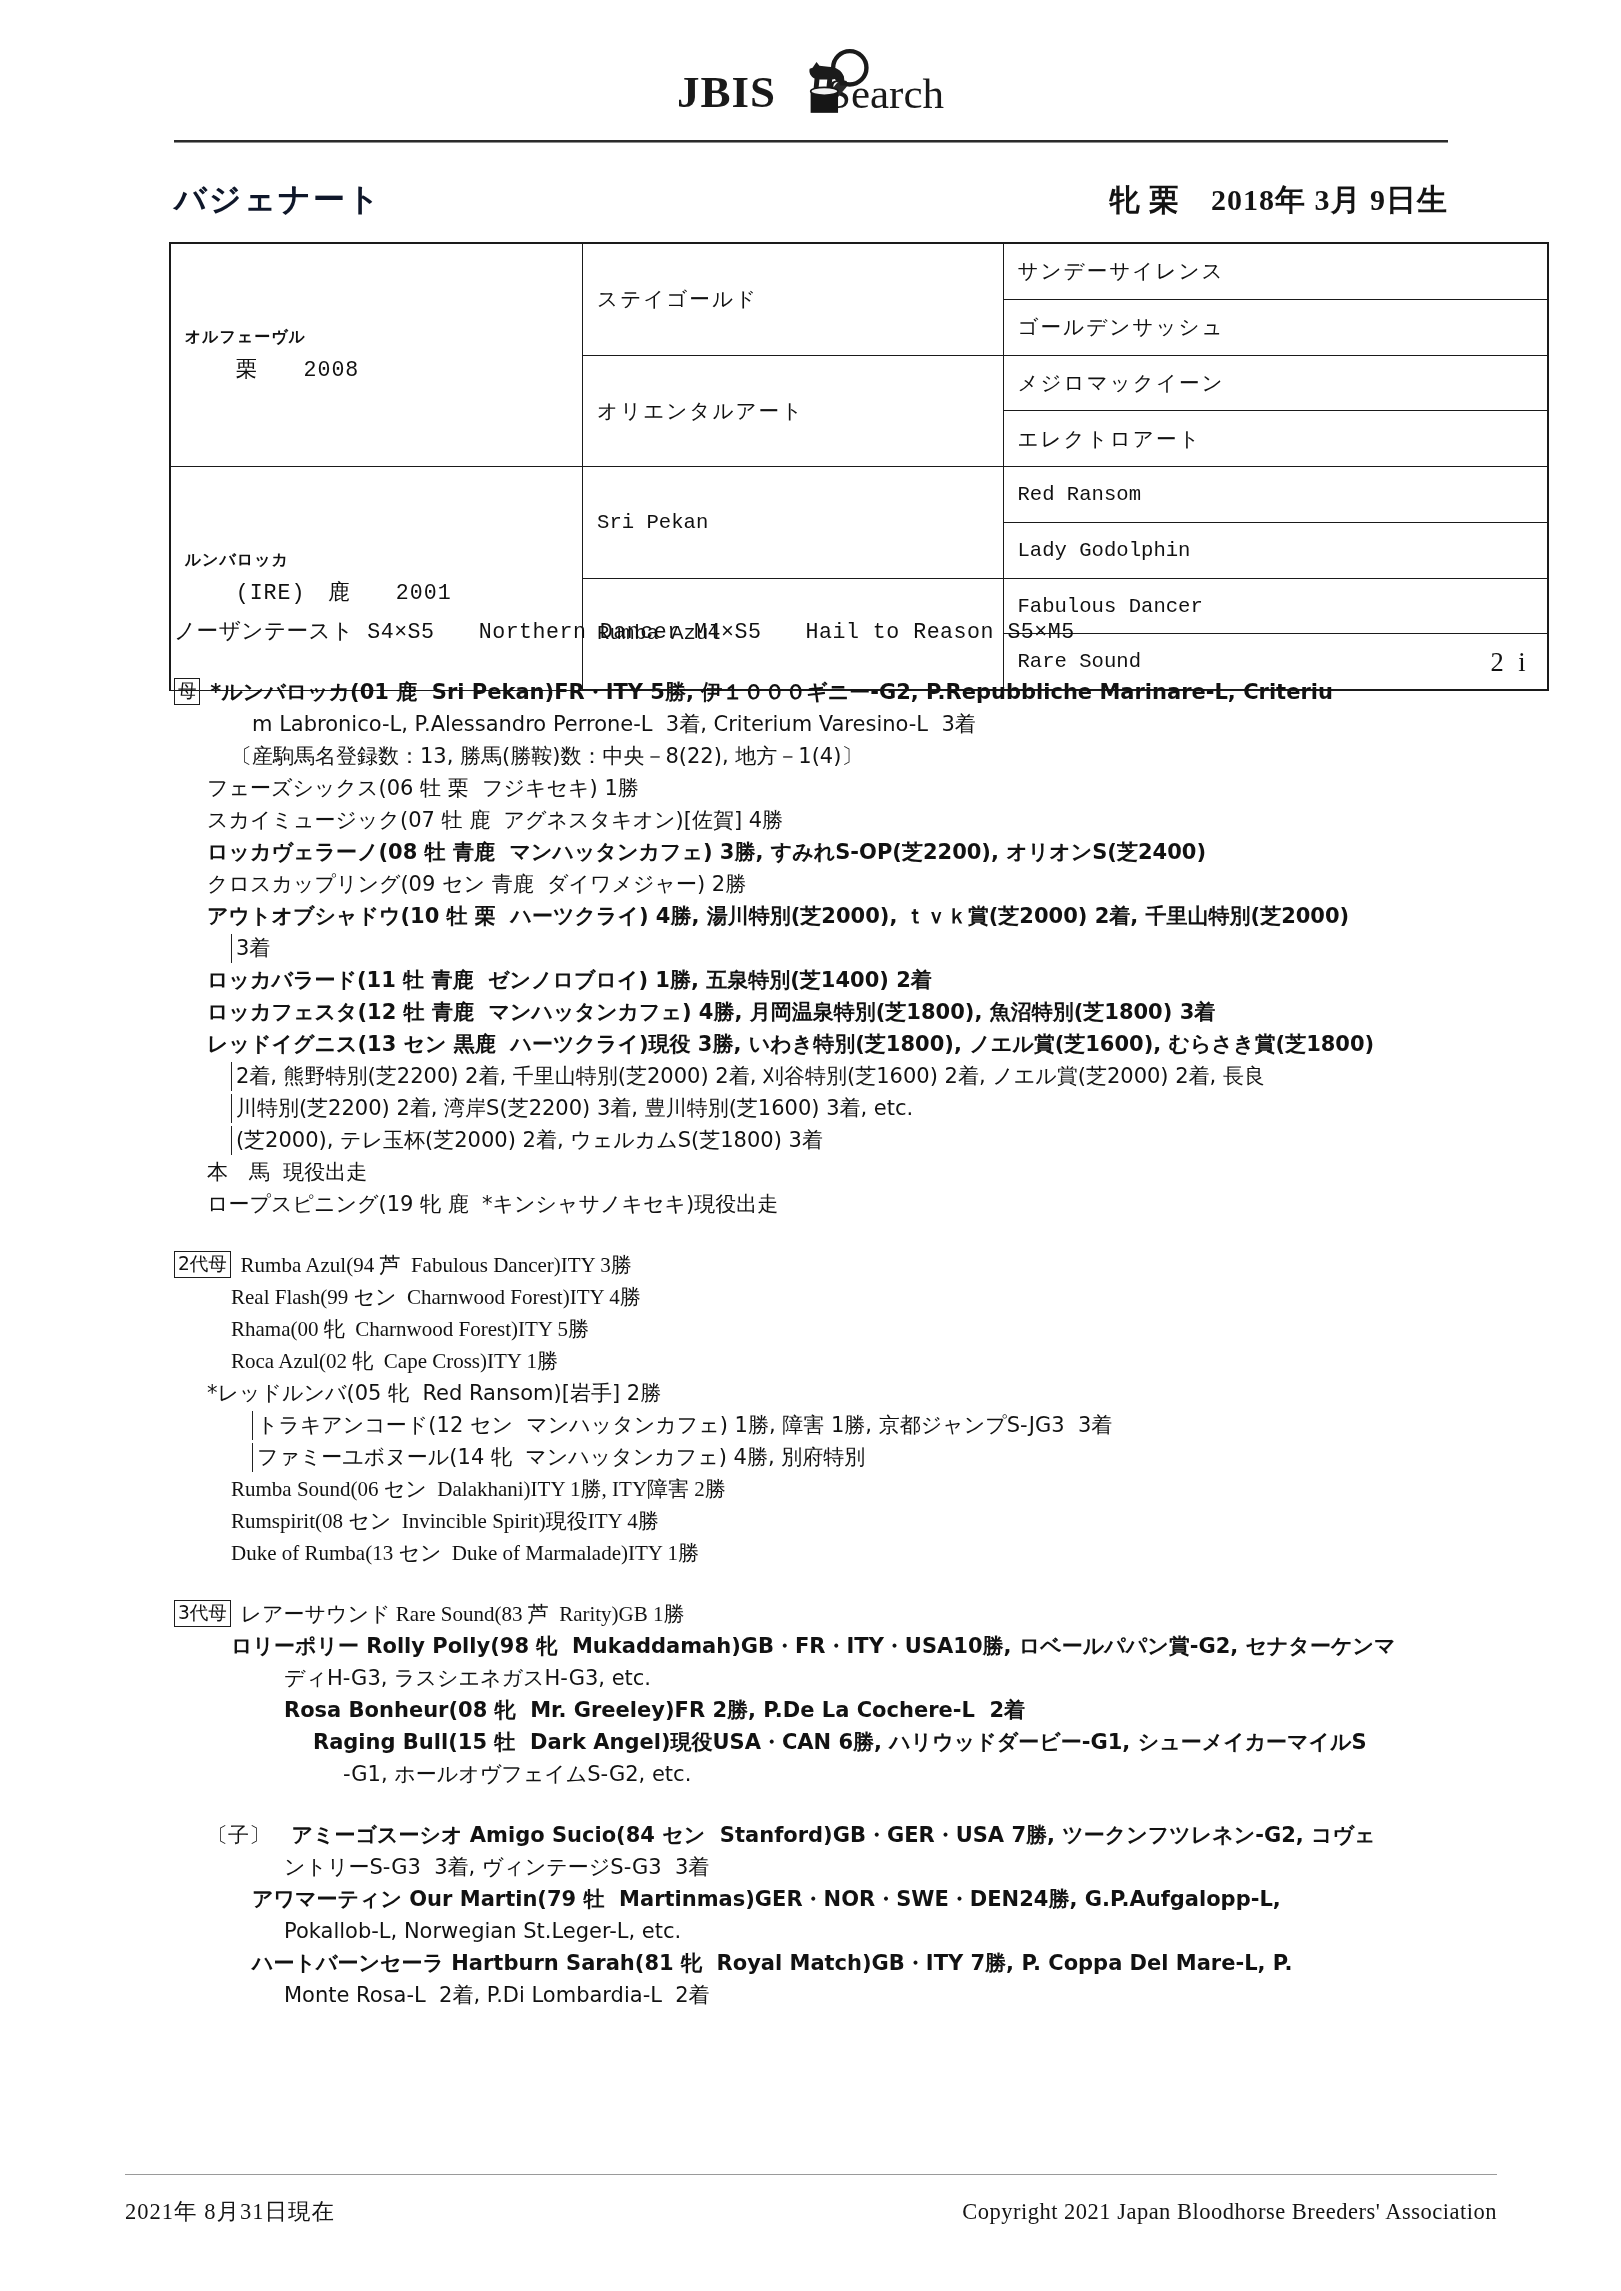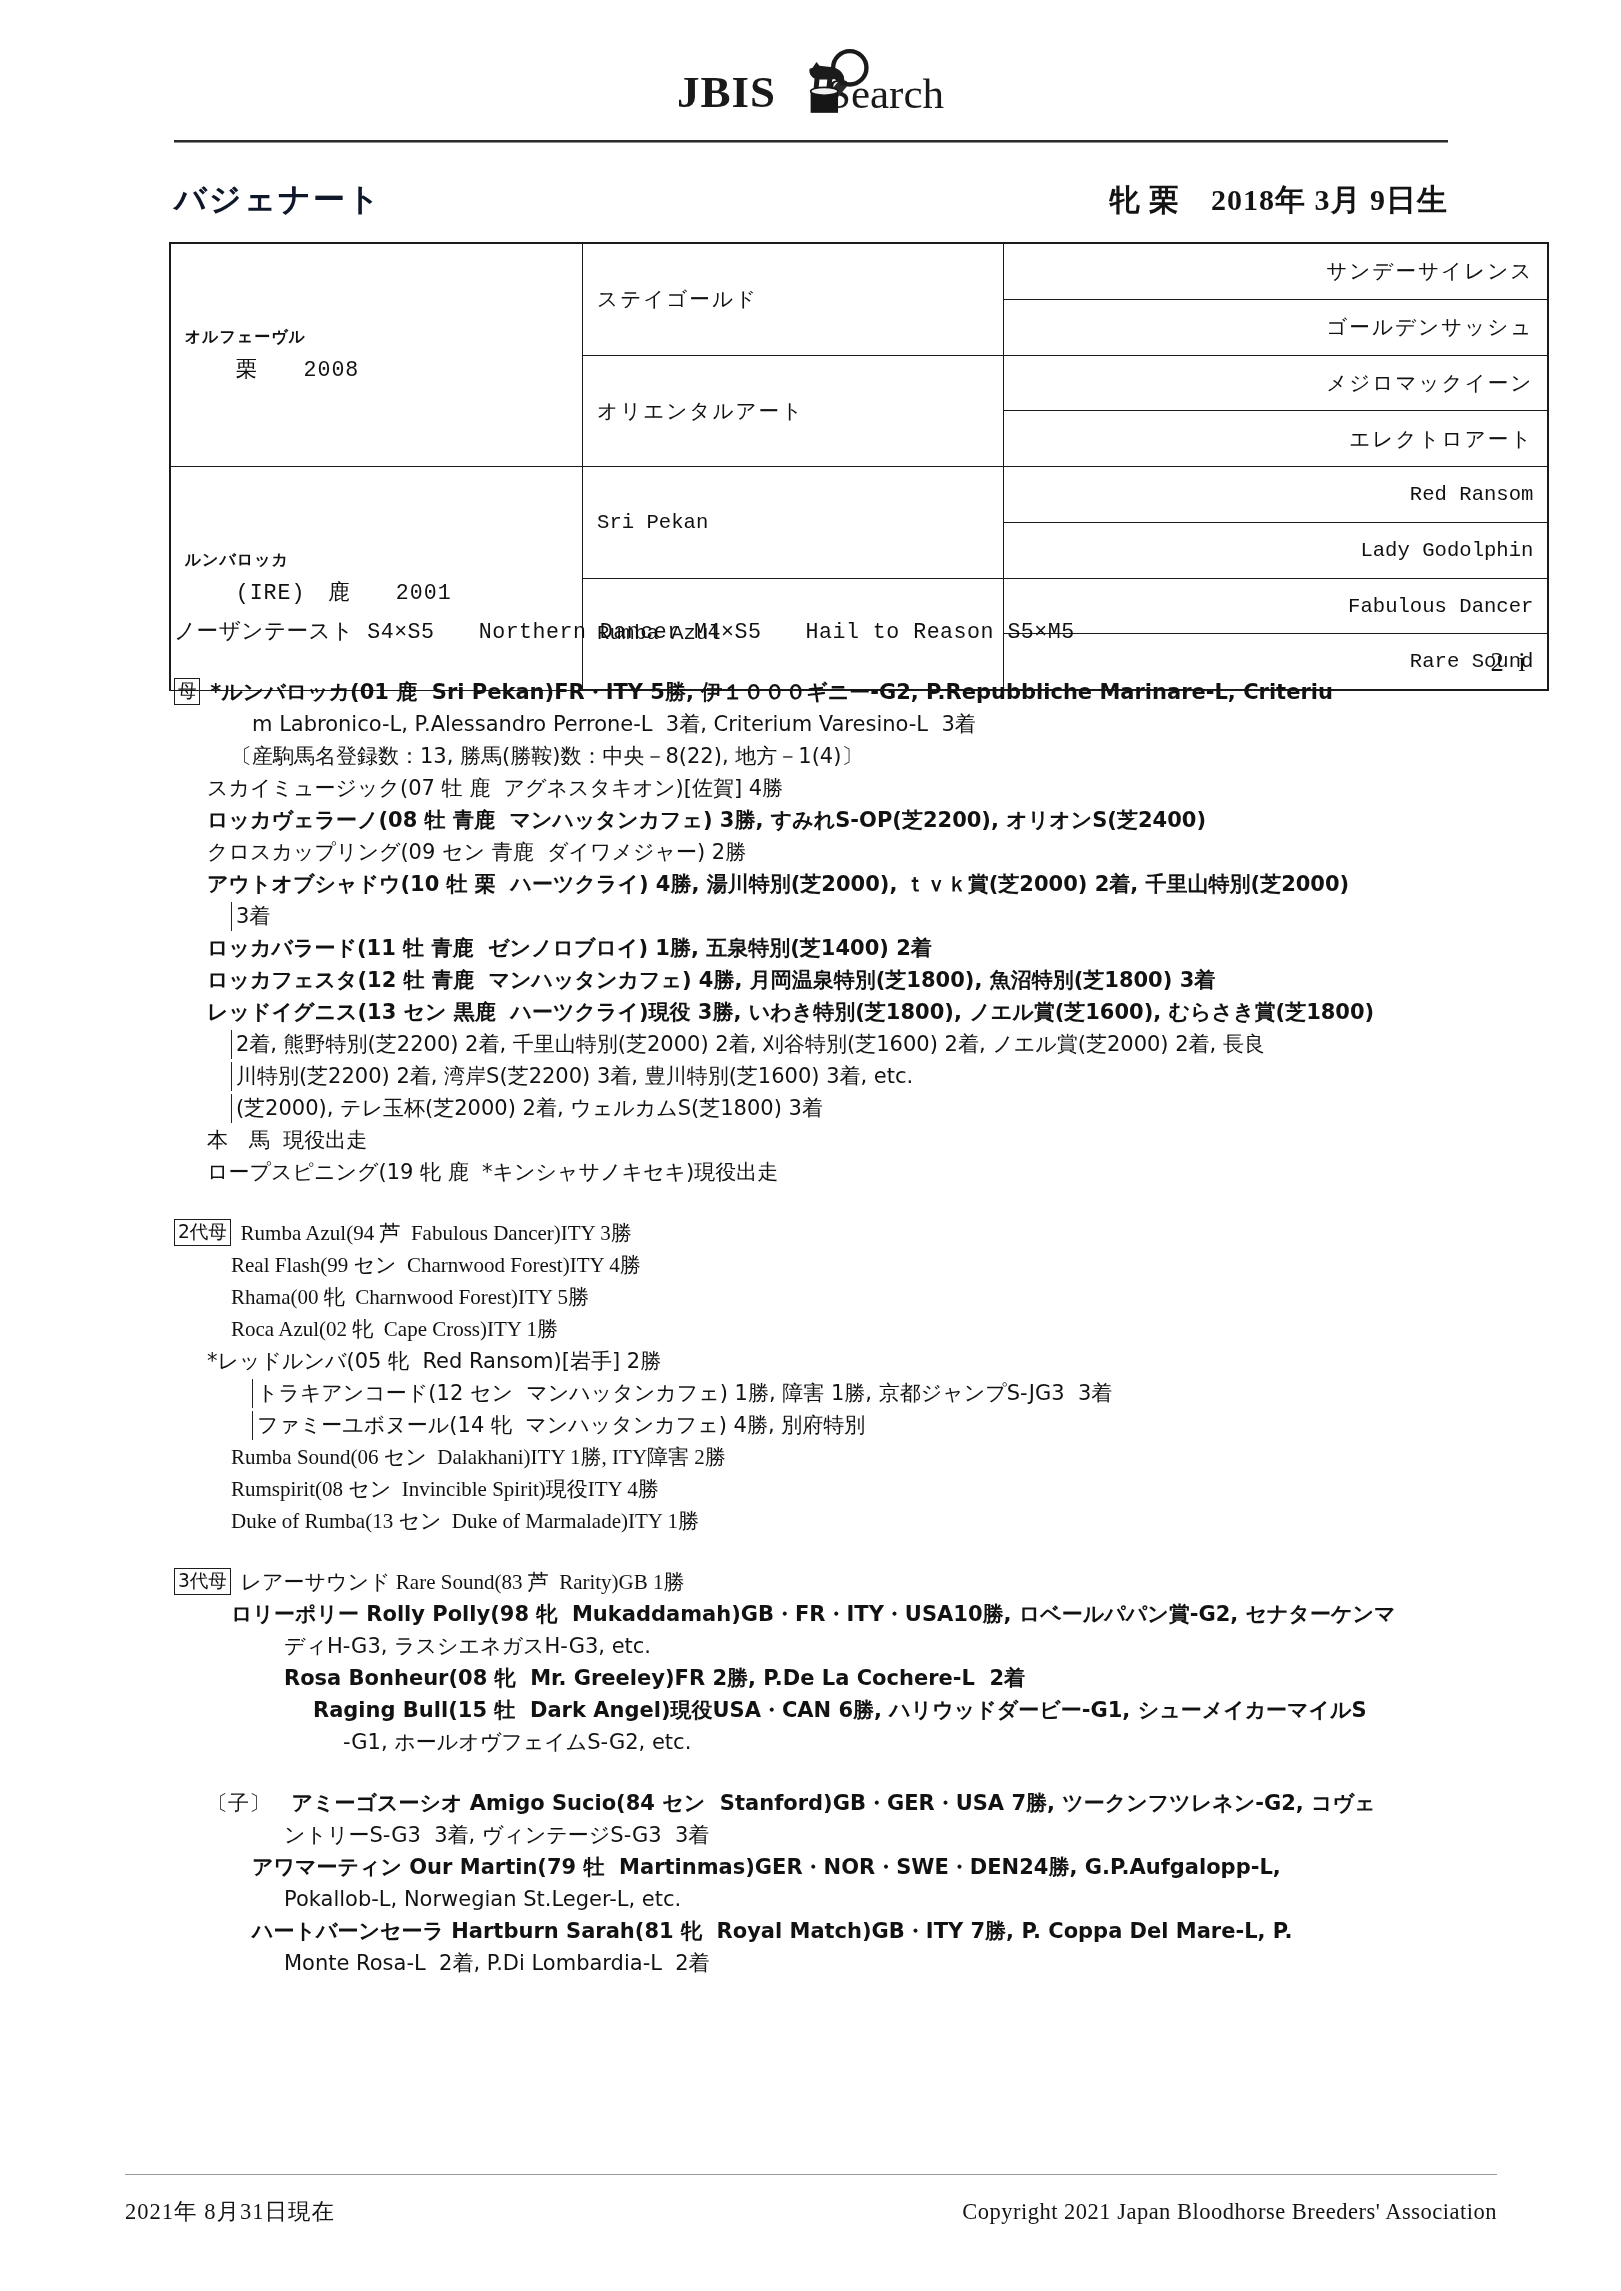--- a/index.html
+++ b/index.html
@@ -162,21 +162,21 @@
     position: absolute;
     right: 17.6px;
     top: 50%;
     transform: translateY(-50%);
     font-family: "Liberation Serif", "DejaVu Serif", serif;
     font-size: 26.5px;
     letter-spacing: 3.9px;
   }
   .ped-table .thick-top { border-top-width: 2.9px; }
   .ped-table .thick-left { border-left-width: 2.9px; }
-  .ped-table .thick-right { border-right-width: 2.9px; text-align: right; }
+  .ped-table .thick-right { border-right-width: 2.9px; }
   .ped-table .thick-bottom { border-bottom-width: 2.9px; }
 
   
   .inbreeding {
     position: absolute;
     left: 174px;
     top: 616px;
     font-family: "Liberation Mono", "DejaVu Sans Mono", monospace;
     font-size: 21.6px;
     letter-spacing: 0.5px;
@@ -325,20 +325,21 @@
   </table>
 
   <div class="inbreeding">ノーザンテースト S4×S5　　Northern Dancer M4×S5　　Hail to Reason S5×M5</div>
 
   <div class="body-text">
 
     <div class="gen-block">
       <div class="ln"><span class="boxlabel">母</span><span class="bold">*ルンバロッカ(01 鹿  Sri Pekan)FR・ITY 5勝, 伊１０００ギニー-G2, P.Repubbliche Marinare-L, Criteriu</span></div>
       <div class="ln indent3">m Labronico-L, P.Alessandro Perrone-L  3着, Criterium Varesino-L  3着</div>
       <div class="ln indent2">〔産駒馬名登録数：13, 勝馬(勝鞍)数：中央－8(22), 地方－1(4)〕</div>
+      <div class="ln indent1">フェーズシックス(06 牡 栗  フジキセキ) 1勝</div>
       <div class="ln indent1">スカイミュージック(07 牡 鹿  アグネスタキオン)[佐賀] 4勝</div>
       <div class="ln indent1 b">ロッカヴェラーノ(08 牡 青鹿  マンハッタンカフェ) 3勝, すみれS-OP(芝2200), オリオンS(芝2400)</div>
       <div class="ln indent1">クロスカップリング(09 セン 青鹿  ダイワメジャー) 2勝</div>
       <div class="ln indent1 b">アウトオブシャドウ(10 牡 栗  ハーツクライ) 4勝, 湯川特別(芝2000), ｔｖｋ賞(芝2000) 2着, 千里山特別(芝2000)</div>
       <div class="ln indent2"><span class="bar"></span><span>3着</span></div>
       <div class="ln indent1 b">ロッカバラード(11 牡 青鹿  ゼンノロブロイ) 1勝, 五泉特別(芝1400) 2着</div>
       <div class="ln indent1 b">ロッカフェスタ(12 牡 青鹿  マンハッタンカフェ) 4勝, 月岡温泉特別(芝1800), 魚沼特別(芝1800) 3着</div>
       <div class="ln indent1 b">レッドイグニス(13 セン 黒鹿  ハーツクライ)現役 3勝, いわき特別(芝1800), ノエル賞(芝1600), むらさき賞(芝1800)</div>
       <div class="ln indent2"><span class="bar"></span><span>2着, 熊野特別(芝2200) 2着, 千里山特別(芝2000) 2着, 刈谷特別(芝1600) 2着, ノエル賞(芝2000) 2着, 長良</span></div>
       <div class="ln indent2"><span class="bar"></span><span>川特別(芝2200) 2着, 湾岸S(芝2200) 3着, 豊川特別(芝1600) 3着, etc.</span></div>

